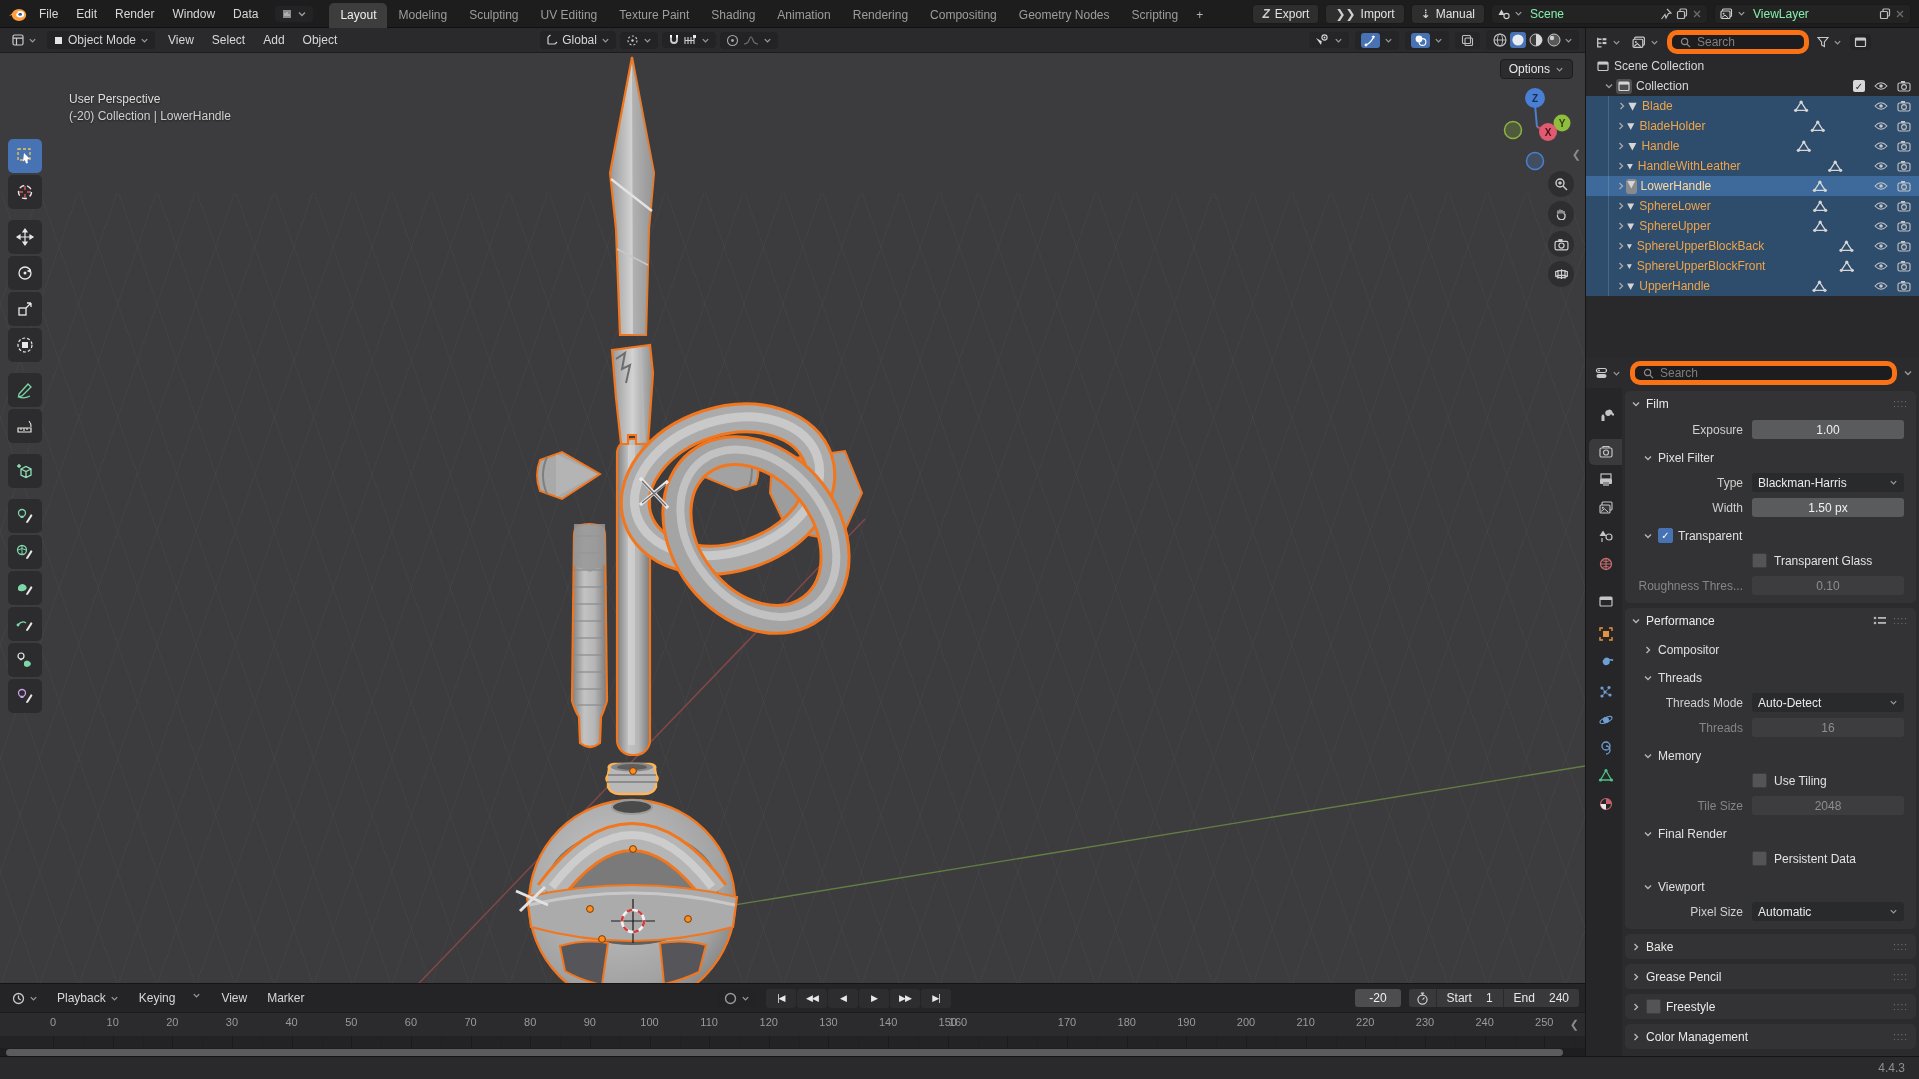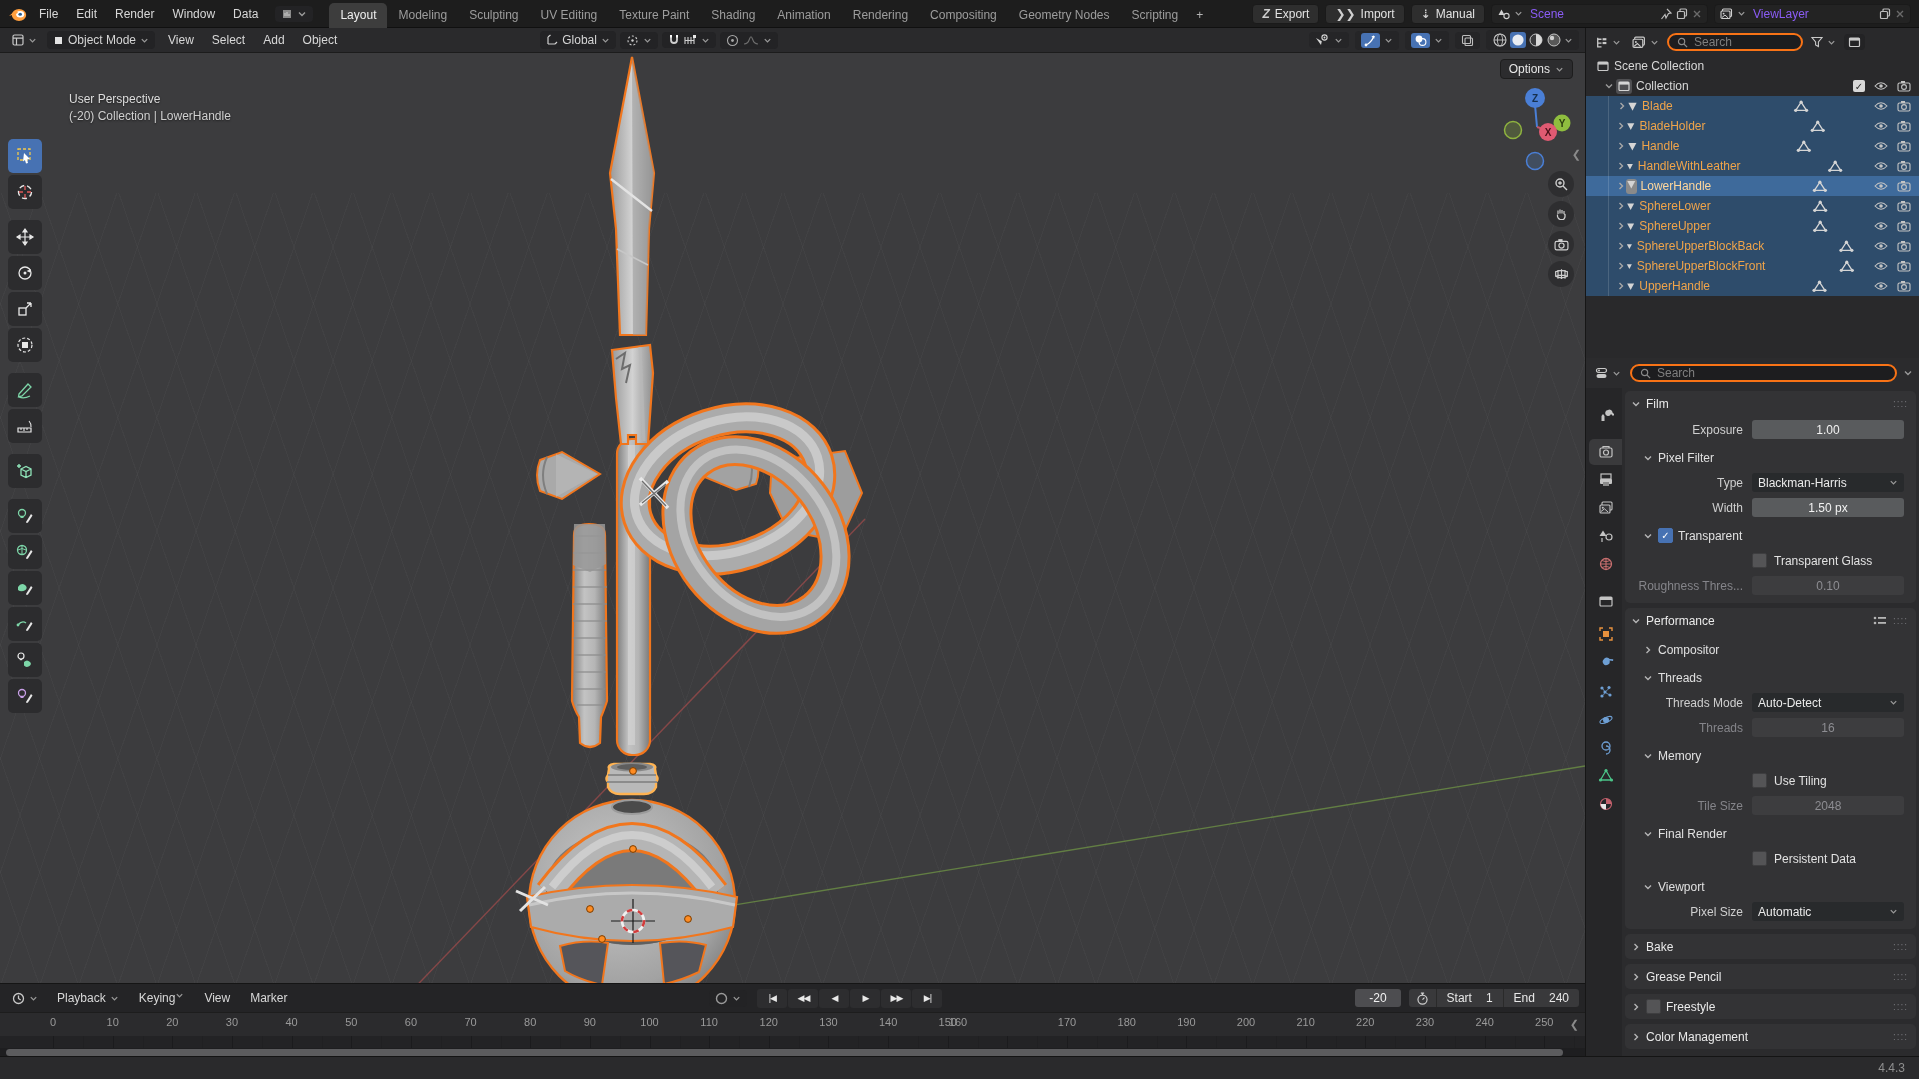--- a/index.html
+++ b/index.html
@@ -13,21 +13,21 @@
   .menu-item{padding:3px 9px;border-radius:3px;color:#d8d8d8;cursor:default;white-space:nowrap;}
   .tabs{display:flex;align-items:flex-end;margin-left:14px;height:28px;}
   .wtab{padding:5px 11px 6px;color:#9d9d9d;border-radius:5px 5px 0 0;white-space:nowrap;}
   .wtab.active{background:#3d3d3d;color:#f0f0f0;}
   .wtab.addtab{color:#b5b5b5;padding:5px 7px 6px;}
   .tb-right{margin-left:auto;display:flex;align-items:center;gap:6px;}
   .tb-btn{display:flex;align-items:center;gap:5px;background:#2e2e2e;border:1px solid #1a1a1a;
           border-radius:4px;padding:2px 9px;color:#e2e2e2;}
   .tb-btn .bico{color:#cfcfcf;font-weight:bold;}
   .id-block{display:flex;align-items:center;gap:4px;background:#232323;border:1px solid #1a1a1a;
-            border-radius:4px;padding:2px 5px;color:#8b5cf6;}
+            border-radius:4px;padding:2px 5px;color:#86efac;}
   .id-block .dim{color:#6b6b6b;}
   .chev{color:#9a9a9a;font-size:9px;line-height:1;}
   svg.ic{display:block;}
   
   #vphead{left:0;top:28px;width:1585px;height:25px;background:#2a2a2c;display:flex;align-items:center;
           box-sizing:border-box;padding:0 6px;gap:4px;border-bottom:1px solid #1c1c1c;}
   .hbtn{display:flex;align-items:center;gap:4px;padding:2px 6px;border-radius:4px;background:transparent;}
   .hgrp{display:flex;align-items:center;gap:4px;background:#252527;border-radius:4px;padding:2px 6px;}
   .hgrp.dark{background:#232325;}
   .blue-tg{background:#4772b3;border-radius:3px;padding:1px 3px;display:flex;align-items:center;}
@@ -65,21 +65,21 @@
   .frame-field{background:#4d4d50;border-radius:3px;padding:2px 14px;color:#f2f2f2;}
   .range-grp{display:flex;align-items:center;background:#39393b;border-radius:3px;overflow:hidden;}
   .range-cell{padding:2px 10px;display:flex;gap:14px;color:#e8e8e8;}
   .range-sep{width:1px;align-self:stretch;background:#2a2a2a;}
   
   #statusbar{left:0;top:1056px;width:1919px;height:23px;background:#2a2a2c;border-top:1px solid #141414;
              display:flex;align-items:center;justify-content:flex-end;box-sizing:border-box;padding:0 14px;color:#8f8f8f;}
   
   #outliner{left:1586px;top:28px;width:333px;height:330px;background:#29292b;overflow:hidden;}
   #ol-head{display:flex;align-items:center;height:28px;padding:0 6px;gap:5px;background:#29292b;}
-  .search-box{flex:1;display:flex;align-items:center;gap:6px;background:#1d1d1f;border:2px solid #f97316;
+  .search-box{flex:1;display:flex;align-items:center;gap:6px;background:#1d1d1f;border:5px solid #f97316;
               border-radius:10px;padding:0 8px;color:#7f7f7f;}
   .ol-row{position:relative;display:flex;align-items:center;height:20px;box-sizing:border-box;}
   .ol-row .lbl{margin-left:4px;white-space:nowrap;}
   .ol-row.sel{background:#2e4c6b;}
   .ol-row.act{background:#3e6a9b;}
   .ol-right{position:absolute;right:8px;display:flex;gap:9px;align-items:center;}
   .ico-slot{width:14px;display:flex;justify-content:center;}
   
   #props{left:1586px;top:358px;width:333px;height:698px;background:#2b2b2d;overflow:hidden;}
   #pr-head{display:flex;align-items:center;height:30px;padding:0 6px;gap:6px;}
@@ -690,21 +690,21 @@
           <use href="#i-chevdn"></use>
         </svg>
     </div>
     <div id="tl-menus" style="display:flex;gap:2px;">
         <div class="menu-item" style="display:flex;align-items:center;gap:4px;">
           <span>Playback</span>
           <svg class="ic" width="9" height="9" color="#9a9a9a">
             <use href="#i-chevdn"></use>
           </svg>
         </div>
-        <div class="menu-item" style="display:flex;align-items:flex-start;gap:0;">
+        <div class="menu-item" style="display:flex;align-items:flex-start;gap:17px;">
           <span>Keying</span>
           <svg class="ic" width="9" height="9" color="#9a9a9a">
             <use href="#i-chevdn"></use>
           </svg>
         </div>
         <div class="menu-item" style="display:flex;align-items:center;gap:4px;">
           <span>View</span>
         </div>
         <div class="menu-item" style="display:flex;align-items:center;gap:4px;">
           <span>Marker</span>

